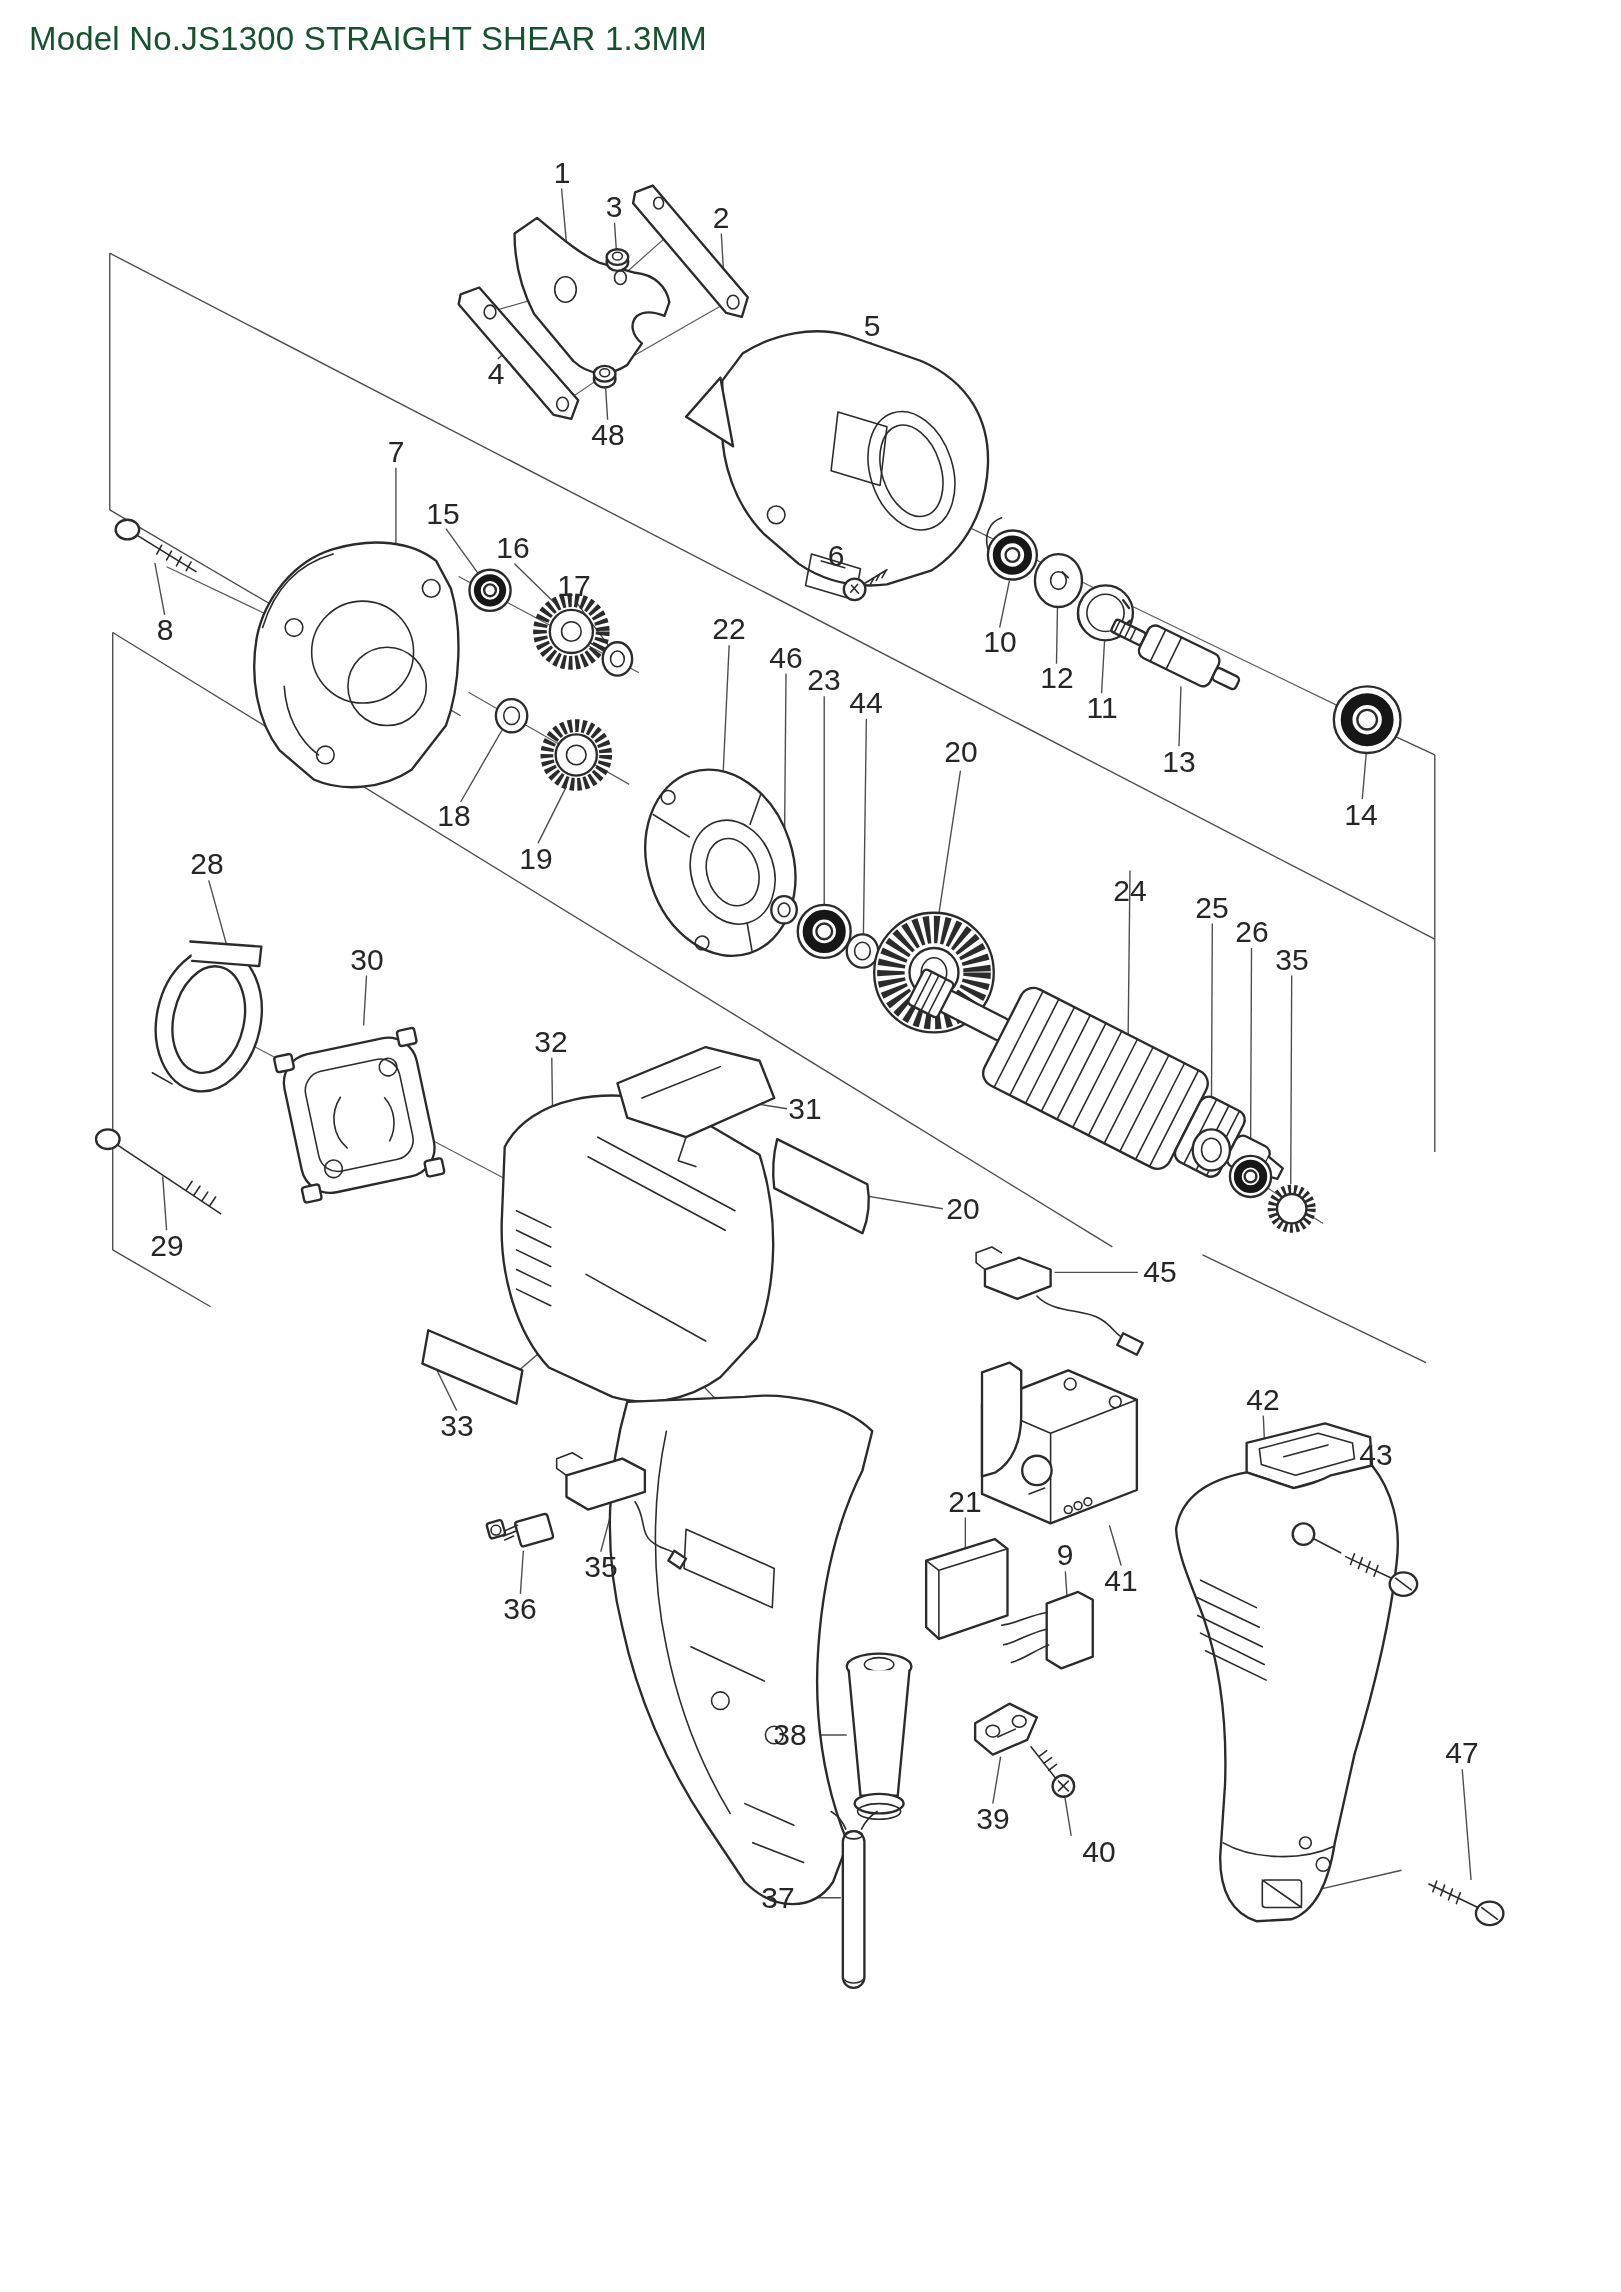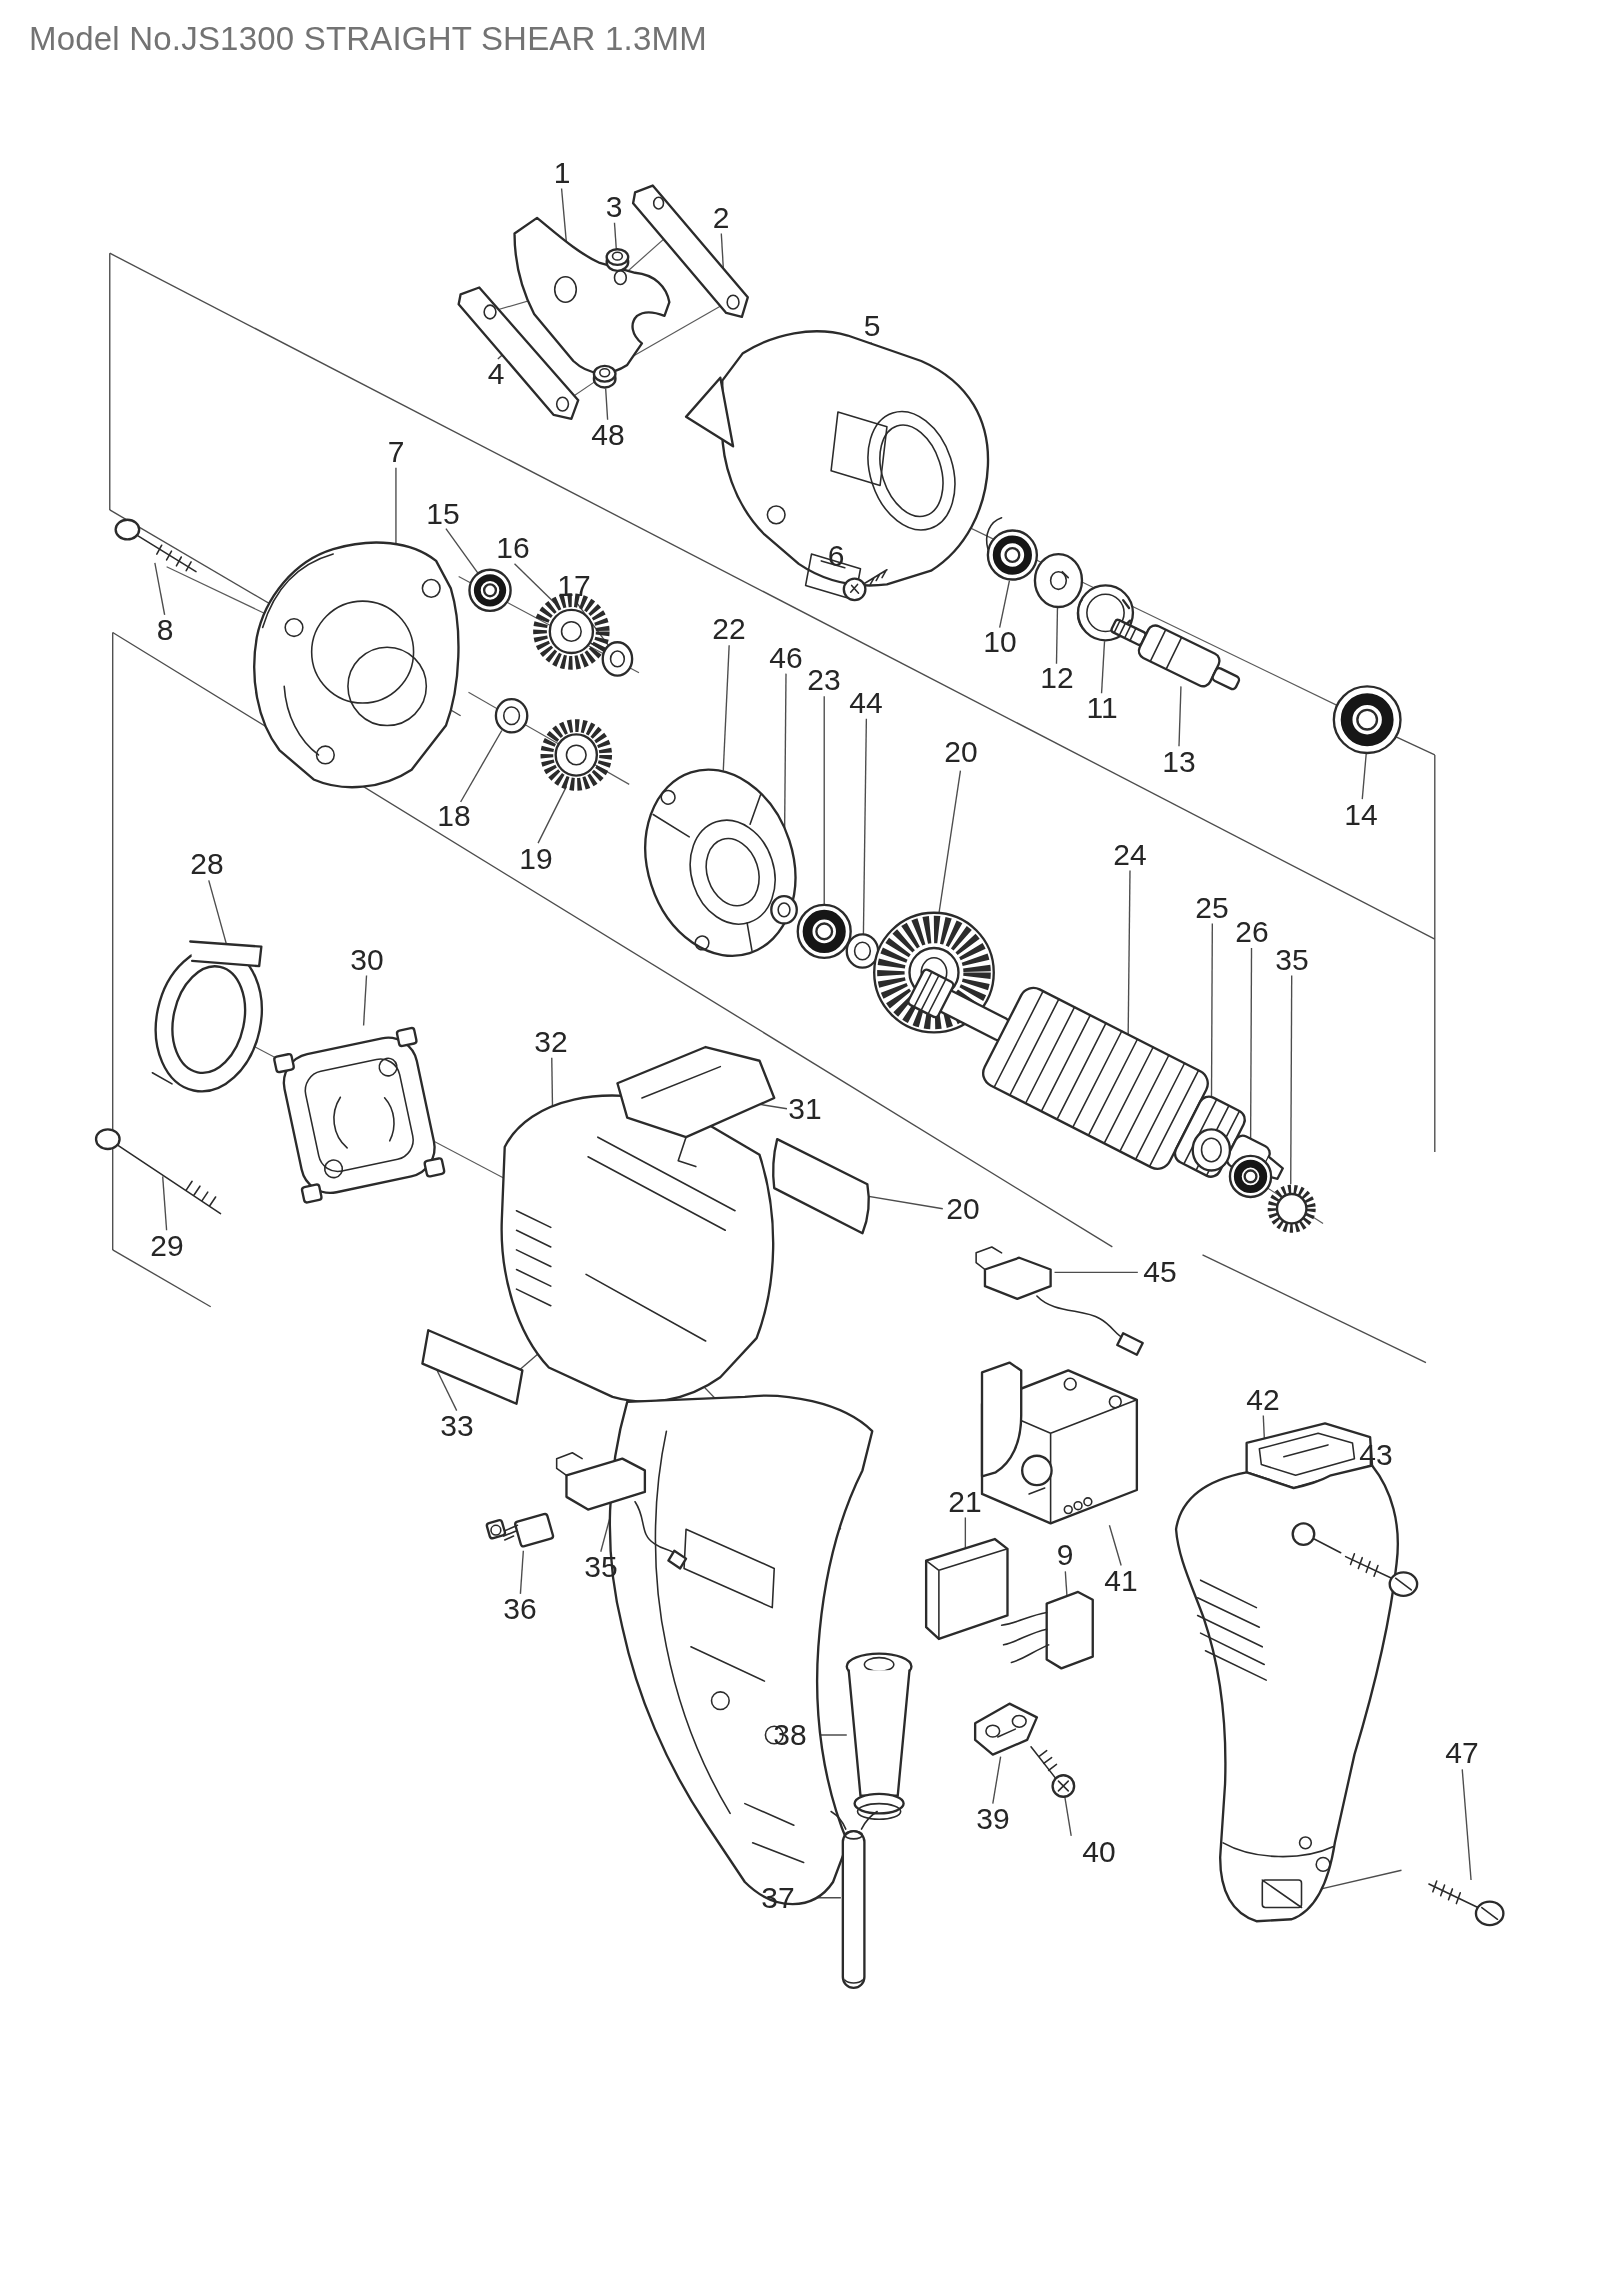--- a/index.html
+++ b/index.html
@@ -1,21 +1,21 @@
 <!DOCTYPE html>
 <html><head>
 <meta charset="utf-8">
 <style>
   html,body{margin:0;padding:0;background:#ffffff;}
   .stage{
     position:relative;width:1621px;height:2293px;background:#ffffff;
     font-family:"Liberation Sans", sans-serif;overflow:hidden;
   }
   .title{
-    position:absolute;left:29px;top:19.6px;font-size:33px;color:#737373;
+    position:absolute;left:29px;top:19.6px;font-size:33px;color:#14532d;
     letter-spacing:0.2px;white-space:nowrap;
   }
   .callout{
     position:absolute;transform:translate(-50%,-50%);
     font-size:30px;color:#262626;line-height:1;white-space:nowrap;
   }
   svg{position:absolute;left:0;top:0;}
   .ln{stroke:#4d4d4d;stroke-width:1.4;fill:none;}
   .ax{stroke:#5a5a5a;stroke-width:1.2;fill:none;}
   .p{stroke:#2b2b2b;stroke-width:2.4;fill:#ffffff;stroke-linejoin:round;stroke-linecap:round;}
@@ -435,21 +435,21 @@
   <span class="callout" style="left:1361px;top:815px">14</span>
   <span class="callout" style="left:443px;top:514px">15</span>
   <span class="callout" style="left:513px;top:548px">16</span>
   <span class="callout" style="left:574px;top:586px">17</span>
   <span class="callout" style="left:454px;top:816px">18</span>
   <span class="callout" style="left:536px;top:859px">19</span>
   <span class="callout" style="left:961px;top:752px">20</span>
   <span class="callout" style="left:965px;top:1502px">21</span>
   <span class="callout" style="left:729px;top:629px">22</span>
   <span class="callout" style="left:824px;top:680px">23</span>
-  <span class="callout" style="left:1130px;top:855px">24</span>
+  <span class="callout" style="left:1130px;top:891px">24</span>
   <span class="callout" style="left:1212px;top:908px">25</span>
   <span class="callout" style="left:1252px;top:932px">26</span>
   <span class="callout" style="left:1292px;top:960px">35</span>
   <span class="callout" style="left:207px;top:864px">28</span>
   <span class="callout" style="left:167px;top:1246px">29</span>
   <span class="callout" style="left:367px;top:960px">30</span>
   <span class="callout" style="left:805px;top:1109px">31</span>
   <span class="callout" style="left:551px;top:1042px">32</span>
   <span class="callout" style="left:457px;top:1426px">33</span>
   <span class="callout" style="left:963px;top:1209px">20</span>

